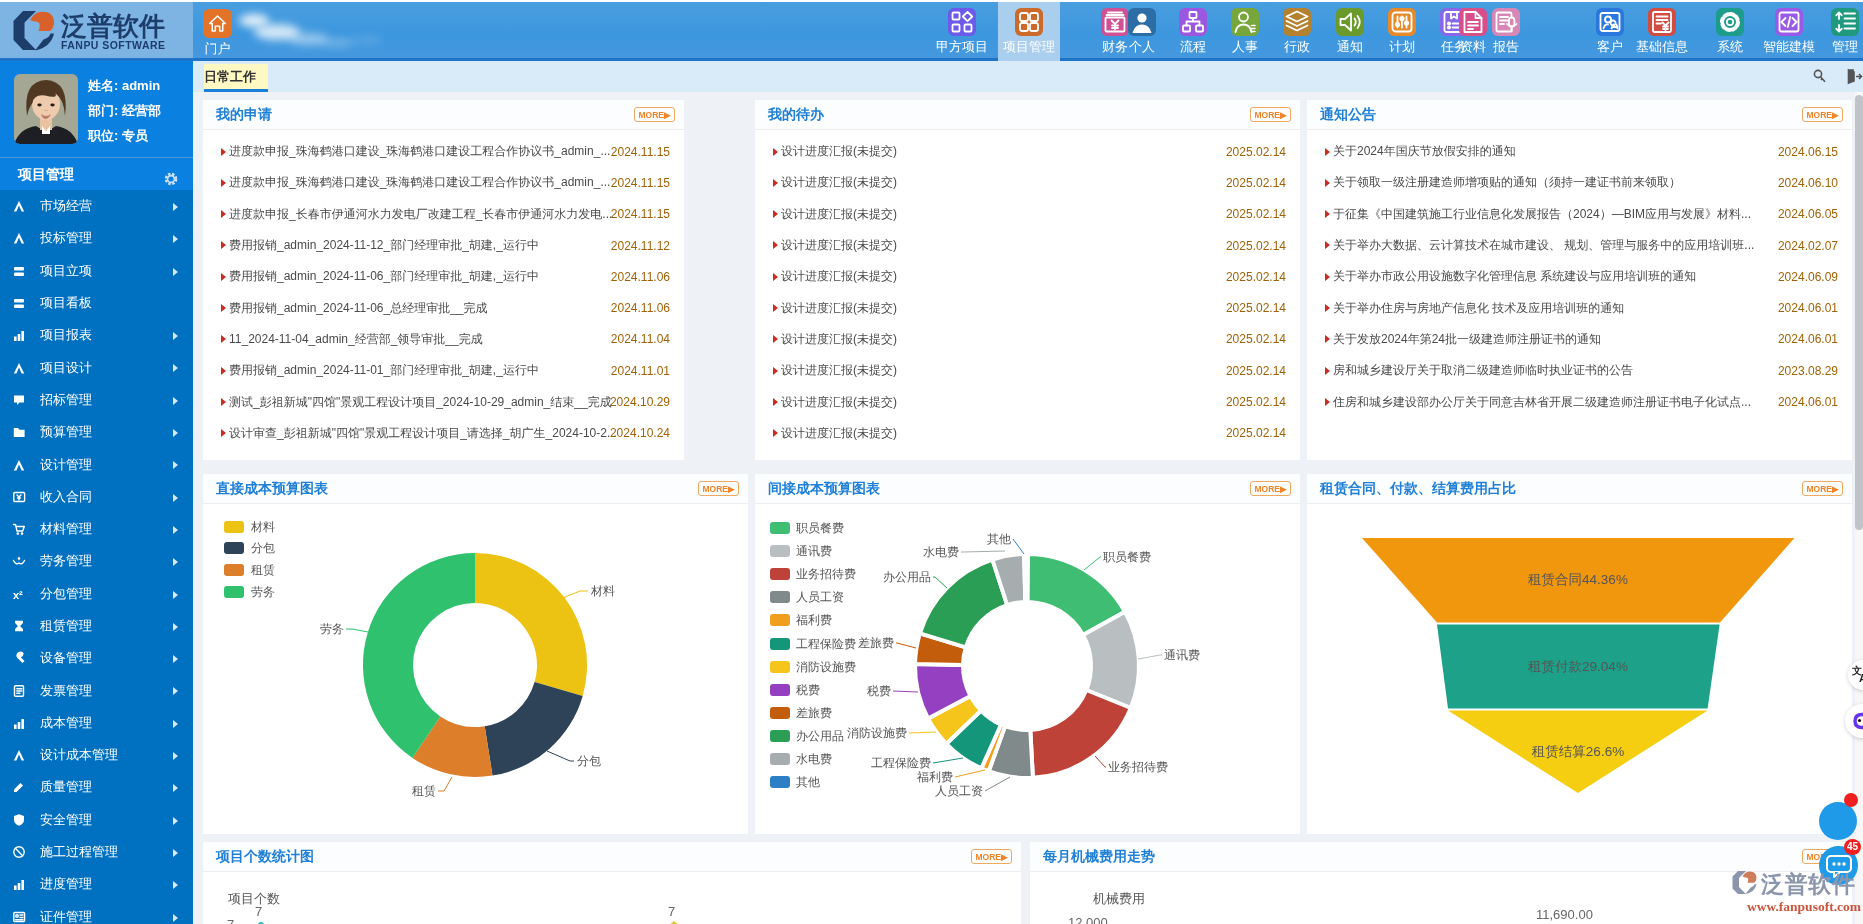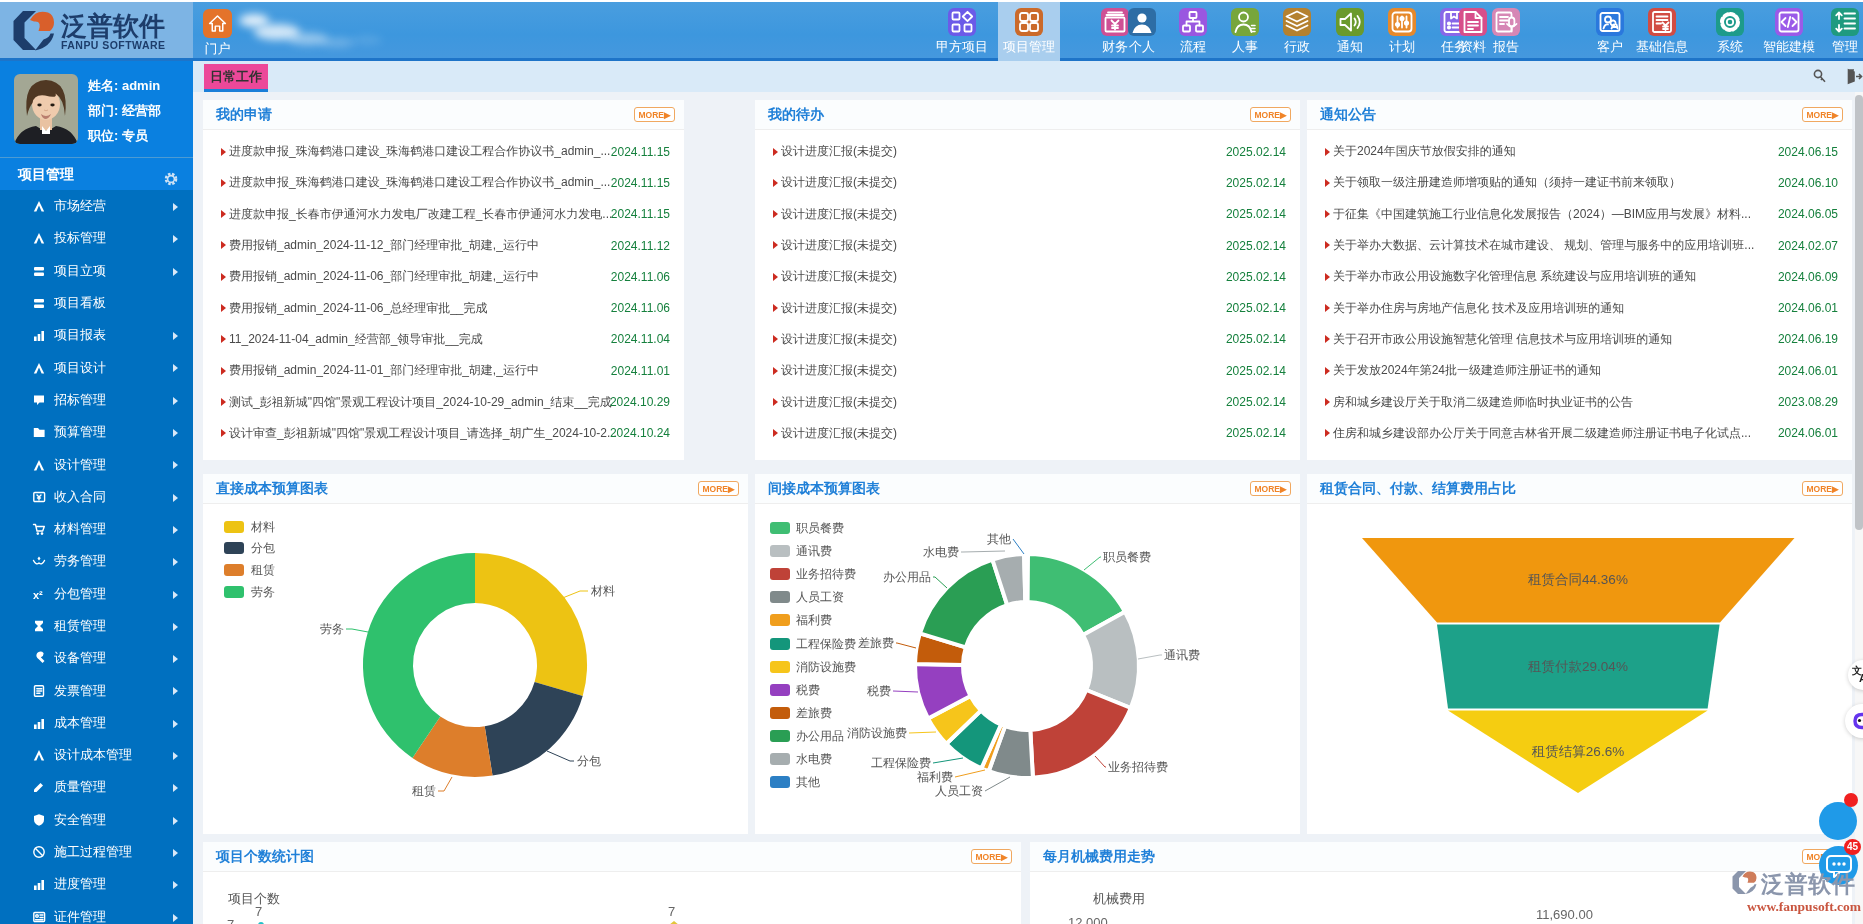--- a/index.html
+++ b/index.html
@@ -21,39 +21,39 @@
 
 
 #side { position:absolute; left:0; top:61px; width:193px; height:863px; background:#0070c0; }
 #avatar { position:absolute; left:14px; top:13px; width:64px; height:70px; border-radius:6px; overflow:hidden; }
 .uline { position:absolute; left:88px; color:#fff; font-size:13px; font-weight:bold; }
 #udiv { position:absolute; left:0; top:96px; width:193px; height:1px; background:rgba(255,255,255,.3); }
 #mhead { position:absolute; left:0; top:97px; width:193px; height:32px; background:#0a80e0; color:#fff; font-size:14px; font-weight:bold; line-height:32px; padding-left:18px; }
 #mgear { position:absolute; right:14px; top:8px; }
 #menu { position:absolute; left:0; top:129px; width:193px; }
 .mi { position:relative; height:32.3px; display:flex; align-items:center; color:#fff; }
-.mic { margin-left:32px; width:14px; height:14px; display:flex; }
-.mlb { margin-left:8px; font-size:13px; }
+.mic { margin-left:12px; width:14px; height:14px; display:flex; }
+.mlb { margin-left:14px; font-size:13px; }
 .marr { position:absolute; right:15px; top:13px; width:0; height:0; border-left:5px solid #d8e8f8; border-top:4px solid transparent; border-bottom:4px solid transparent; }
 
 
 #tabbar { position:absolute; left:193px; top:61px; width:1670px; height:31px; background:#d9eaf8; }
-#tab1 { position:absolute; left:11px; top:3px; width:64px; height:28px; background:#ec4899; border-bottom:3px solid #1a7fd8; color:#333; font-size:13px; font-weight:bold; text-align:center; line-height:26px; }
+#tab1 { position:absolute; left:11px; top:3px; width:64px; height:28px; background:#fef9c3; border-bottom:3px solid #1a7fd8; color:#333; font-size:13px; font-weight:bold; line-height:26px; }
 #tabicons { position:absolute; right:0px; top:7px; color:#555; }
 
 
 .panel { position:absolute; background:#fff; }
 .phead { position:relative; height:30px; background:#fbfdfe; border-bottom:1px solid #eeeeee; }
 .ptitle { position:absolute; left:13px; top:6px; font-size:14px; font-weight:bold; color:#2080d8; }
 .more { position:absolute; right:9px; top:7px; font-size:8.5px; font-weight:bold; color:#f08428; border:1px solid #f0a860; border-radius:3px; background:#fff; padding:1.5px 3.5px;}
 .plist { padding-top:6px; }
 .li { position:relative; height:31.3px; display:flex; align-items:center; }
 .bul { position:absolute; left:18px; top:11.5px; width:0; height:0; border-left:5px solid #cc2b20; border-top:4px solid transparent; border-bottom:4px solid transparent; }
 .lt { margin-left:26px; font-size:12px; color:#4a4a4a; white-space:nowrap; overflow:hidden; max-width:440px; }
-.ld { position:absolute; right:14px; font-size:12px; color:#15803d; }
+.ld { position:absolute; right:14px; font-size:12px; color:#a16207; }
 .clab { font-size:12px; fill:#555; font-family:"Liberation Sans",sans-serif; }
 .flab { font-size:13.5px; fill:#555; font-family:"Liberation Sans",sans-serif; }
 
 
 #sbar { position:absolute; right:0; top:92px; width:8px; height:832px; background:#f7f7f7; }
 #sthumb { position:absolute; right:0; top:3px; width:8px; height:435px; background:#c0c3c7; border-radius:4px; }
 
 
 .fcirc { position:absolute; border-radius:50%; }
 #wm { position:absolute; left:1708px; top:864px; width:153px; text-align:right; }
@@ -706,25 +706,20 @@
         </div>
 <div class="li">
           <span class="bul"></span>
           <span class="lt">关于举办市政公用设施数字化管理信息 系统建设与应用培训班的通知</span>
           <span class="ld">2024.06.09</span>
         </div>
 <div class="li">
           <span class="bul"></span>
           <span class="lt">关于举办住房与房地产信息化 技术及应用培训班的通知</span>
           <span class="ld">2024.06.01</span>
-        </div>
-<div class="li">
-          <span class="bul"></span>
-          <span class="lt">关于召开市政公用设施智慧化管理 信息技术与应用培训班的通知</span>
-          <span class="ld">2024.06.19</span>
         </div>
 <div class="li">
           <span class="bul"></span>
           <span class="lt">关于发放2024年第24批一级建造师注册证书的通知</span>
           <span class="ld">2024.06.01</span>
         </div>
 <div class="li">
           <span class="bul"></span>
           <span class="lt">房和城乡建设厅关于取消二级建造师临时执业证书的公告</span>
           <span class="ld">2023.08.29</span>

